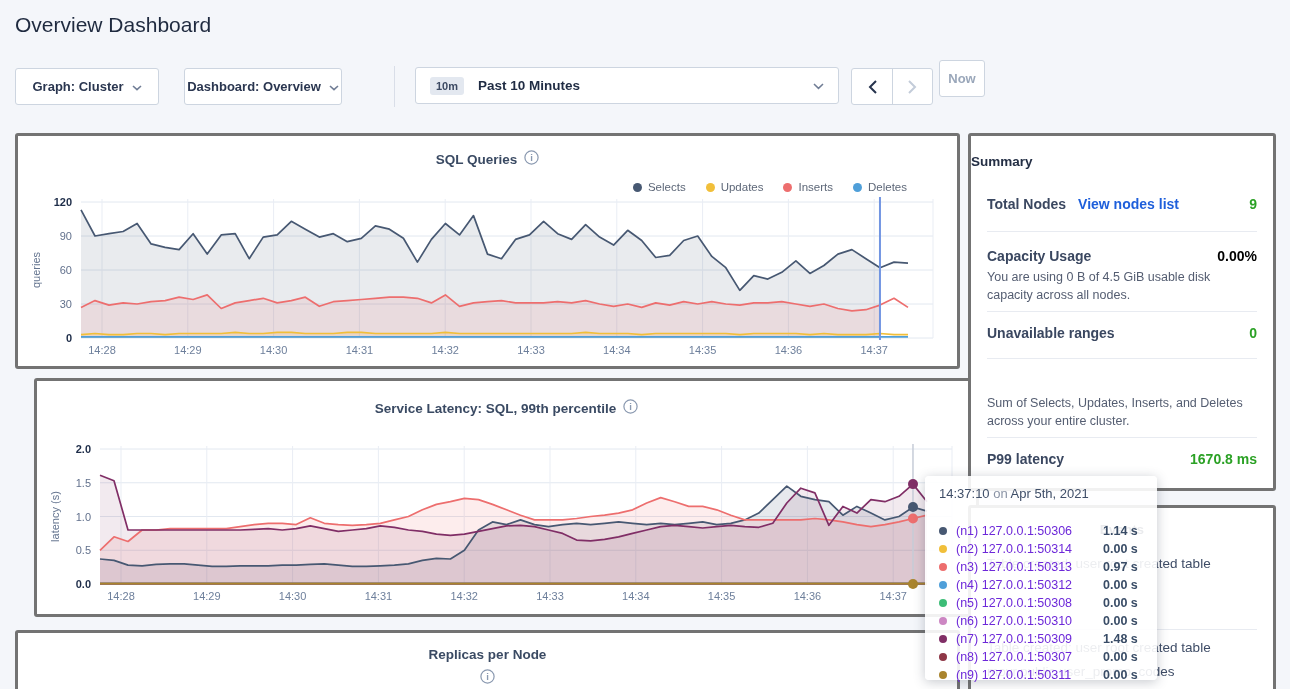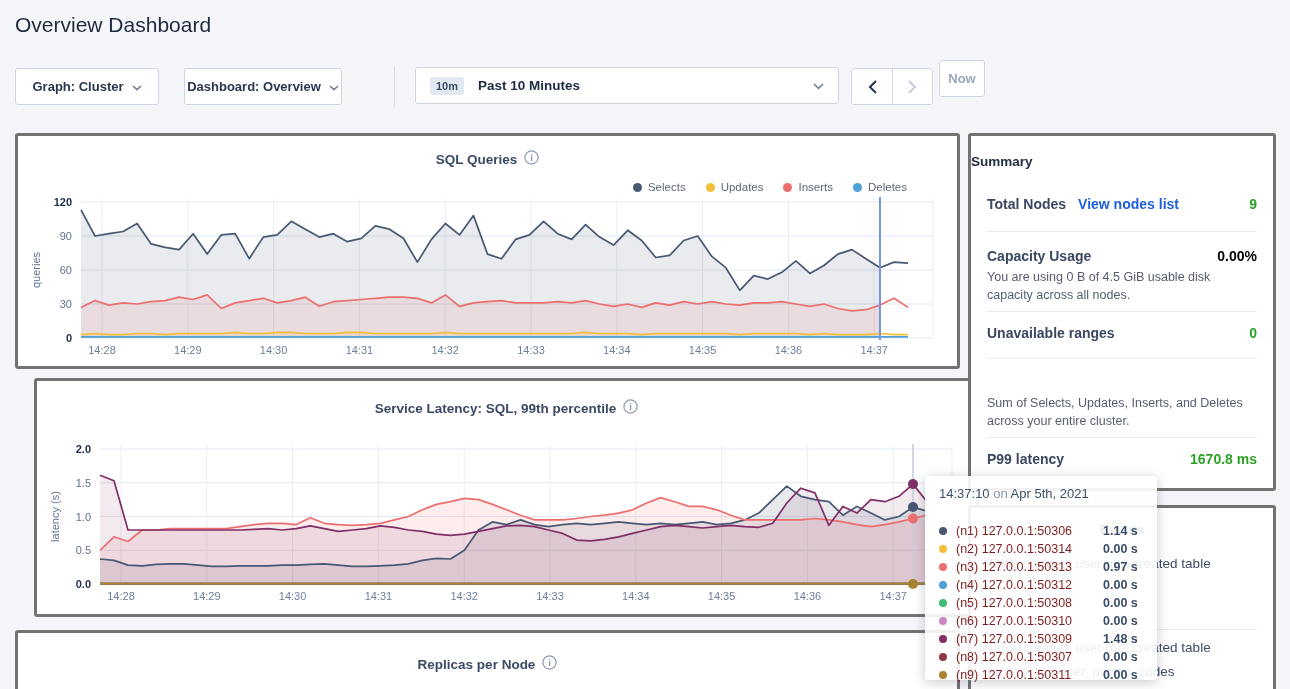--- a/index.html
+++ b/index.html
@@ -31,21 +31,21 @@
   .sum-value { margin-left:auto; font-size:14px; font-weight:700; }
   .sum-caption { position:absolute; left:16px; right:16px; font-size:12.5px; color:#545d71; line-height:18px; }
   .sum-div { position:absolute; left:16px; right:16px; height:1px; background:#e8ebf1; }
   .tooltip { position:absolute; left:925px; top:476px; width:232px; height:204px; z-index:30;
              background:rgba(255,255,255,0.9); border-radius:4px; box-shadow:0 2px 12px rgba(50,60,80,0.28);
              padding:10px 12px 8px 14px; }
   .tt-head { font-size:13px; color:#3f4e68; margin-bottom:21px; }
   .tt-on { color:#8a93a5; }
   .tt-row { display:flex; align-items:center; height:18px; }
   .tt-dot { width:8px; height:8px; border-radius:50%; margin-right:9px; flex:none; }
-  .tt-name { font-size:12.5px; color:#7f1d1d; width:147px; flex:none; }
+  .tt-name { font-size:12.5px; color:#6d28d9; width:147px; flex:none; }
   .tt-val { font-size:12.5px; font-weight:700; color:#394c66; }
   .evt-title { position:absolute; left:0; right:0; top:14px; text-align:center; font-size:13.5px; font-weight:700; color:#242f45; }
   .evt-line { position:absolute; left:16px; right:10px; font-size:13.5px; color:#3e4c66; white-space:nowrap; overflow:hidden; }
   .evt-div { position:absolute; left:16px; right:16px; height:1px; background:#e8ebf1; }
   svg text { font-family:"Liberation Sans","DejaVu Sans",sans-serif; }
 </style>
 </head>
 <body>
 
 <h1 class="abs page-title">Overview Dashboard</h1>
@@ -214,21 +214,21 @@
       <text x="513" y="219" text-anchor="middle" font-size="11" fill="#6d7f9b">14:33</text>
       <text x="598.8" y="219" text-anchor="middle" font-size="11" fill="#6d7f9b">14:34</text>
       <text x="684.6" y="219" text-anchor="middle" font-size="11" fill="#6d7f9b">14:35</text>
       <text x="770.4" y="219" text-anchor="middle" font-size="11" fill="#6d7f9b">14:36</text>
       <text x="856.1999999999999" y="219" text-anchor="middle" font-size="11" fill="#6d7f9b">14:37</text>
       <text x="22" y="135.5" text-anchor="middle" font-size="11" fill="#64748f" transform="rotate(-90 22 135.5)">latency (s)</text>
     </svg>
 </div>
 
 <div class="card" style="left:15px;top:630px;width:945px;height:120px;">
-  <div class="chart-title" style="top:22px;">
+  <div class="chart-title" style="top:14px;flex-direction:column;">
     <span>Replicas per Node</span>
     <span><svg width="15" height="15">
           <circle cx="7.5" cy="7.5" r="6.6" stroke="#8a99b0" stroke-width="1.2" fill="none"></circle>
           <text x="7.5" y="11" font-size="9.5" font-weight="700" fill="#8a99b0" text-anchor="middle">i</text>
         </svg></span>
   </div>
 </div>
 
 <div class="card" style="left:968px;top:133px;width:308px;height:358px;">
   <div class="sum-title">Summary</div>

